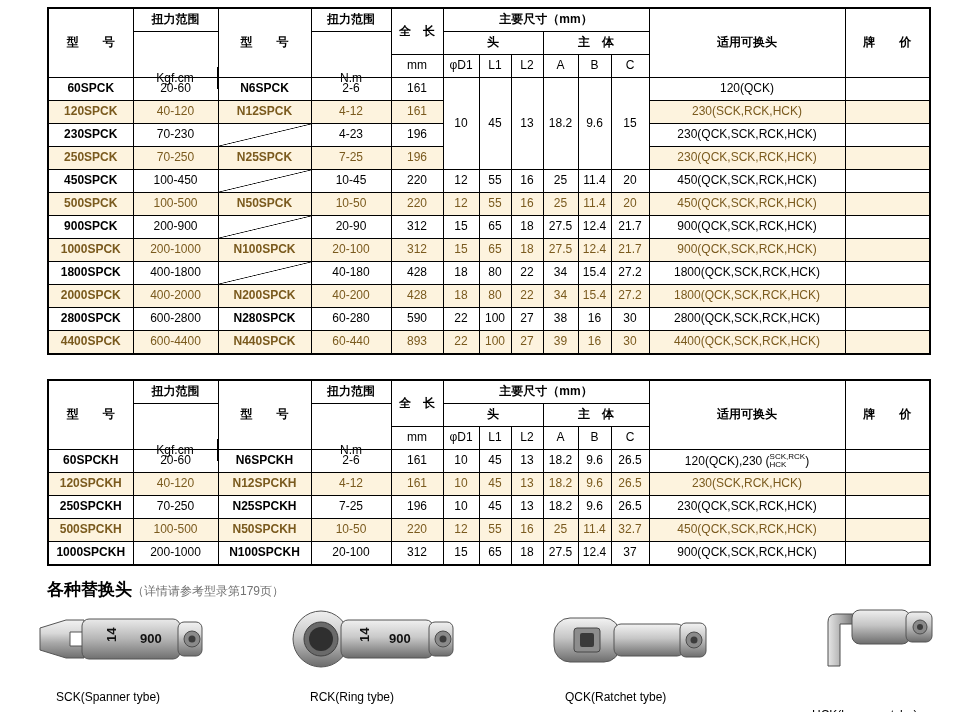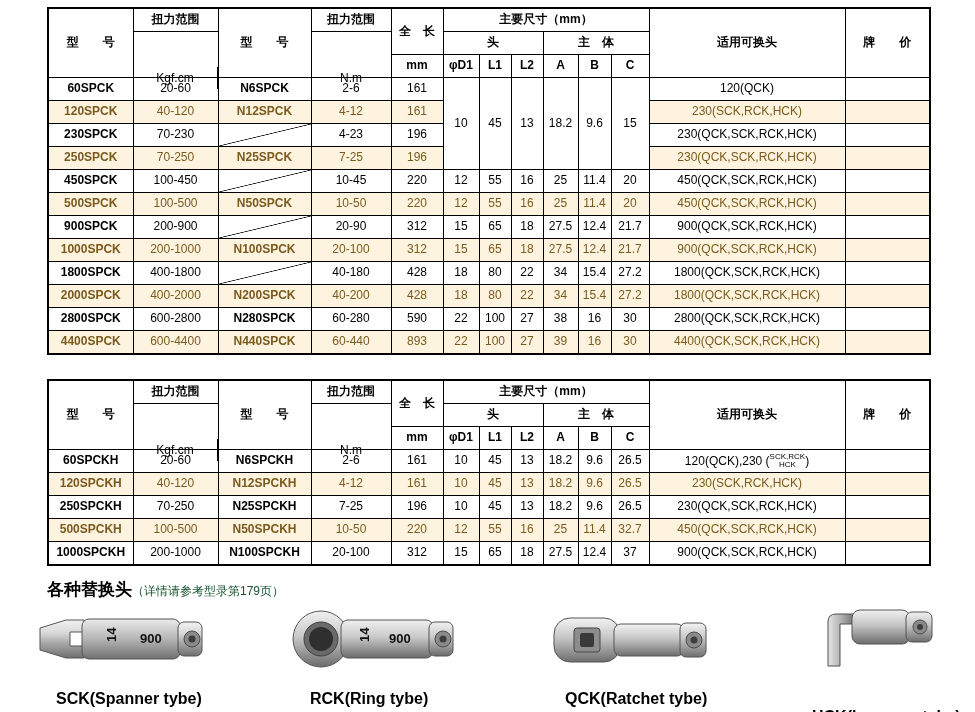--- a/index.html
+++ b/index.html
@@ -21,21 +21,21 @@
   table.spec td, table.spec th{
     border:1px solid #000;
     text-align:center;
     vertical-align:middle;
     font-size:12px;
     padding:0;
     height:22px;
     line-height:1.1;
   }
   .hdr td{font-weight:bold;font-size:14px;background:#fff;}
-  .unitrow td{font-size:12px;font-weight:bold;}
+  .unitrow td{font-size:12px;font-weight:normal;}
   .rowA td{background:#ffffff;}
   .rowB td{background:#fdf3de;}
   .rowB td.model,.rowB td.torque{color:#7a5a1e;}
   .modelcell{font-weight:bold;font-size:13px;}
   .maincell{font-size:12px;}
 
   .tbl1{position:absolute;left:47px;top:7px;}
   .tbl2{position:absolute;left:47px;top:379px;}
 
   
@@ -44,30 +44,30 @@
     content:"";
     position:absolute;left:0;top:0;width:100%;height:100%;
     background:linear-gradient(to bottom right, transparent calc(50% - 0.7px), #000 50%, transparent calc(50% + 0.7px));
   }
 
   .section-title{
     position:absolute;left:47px;top:578px;
     font-size:17px;font-weight:bold;
   }
   .section-title .sub{
-    font-size:12px;font-weight:normal;color:#14532d;
+    font-size:12px;font-weight:normal;color:#737373;
   }
 
   .heads{position:absolute;left:0;top:598px;width:870px;height:114px;padding-left:22px;}
   .head-item{position:absolute;text-align:center;}
   .head-caption{
-    position:absolute;font-size:16px;font-weight:bold;white-space:nowrap;
-  }
-
-  .small-note{font-size:8px;line-height:1.05;display:inline-block;vertical-align:middle;text-align:center;}
+    position:absolute;font-size:12px;font-weight:normal;white-space:nowrap;
+  }
+
+  .small-note{font-size:8px;line-height:1.05;display:inline-block;vertical-align:middle;text-align:left;}
 </style>
 </head>
 <body>
 
 <div class="page">
 
   <table class="spec tbl1">
     <colgroup>
       <col style="width:85px">
         <col style="width:85px">

